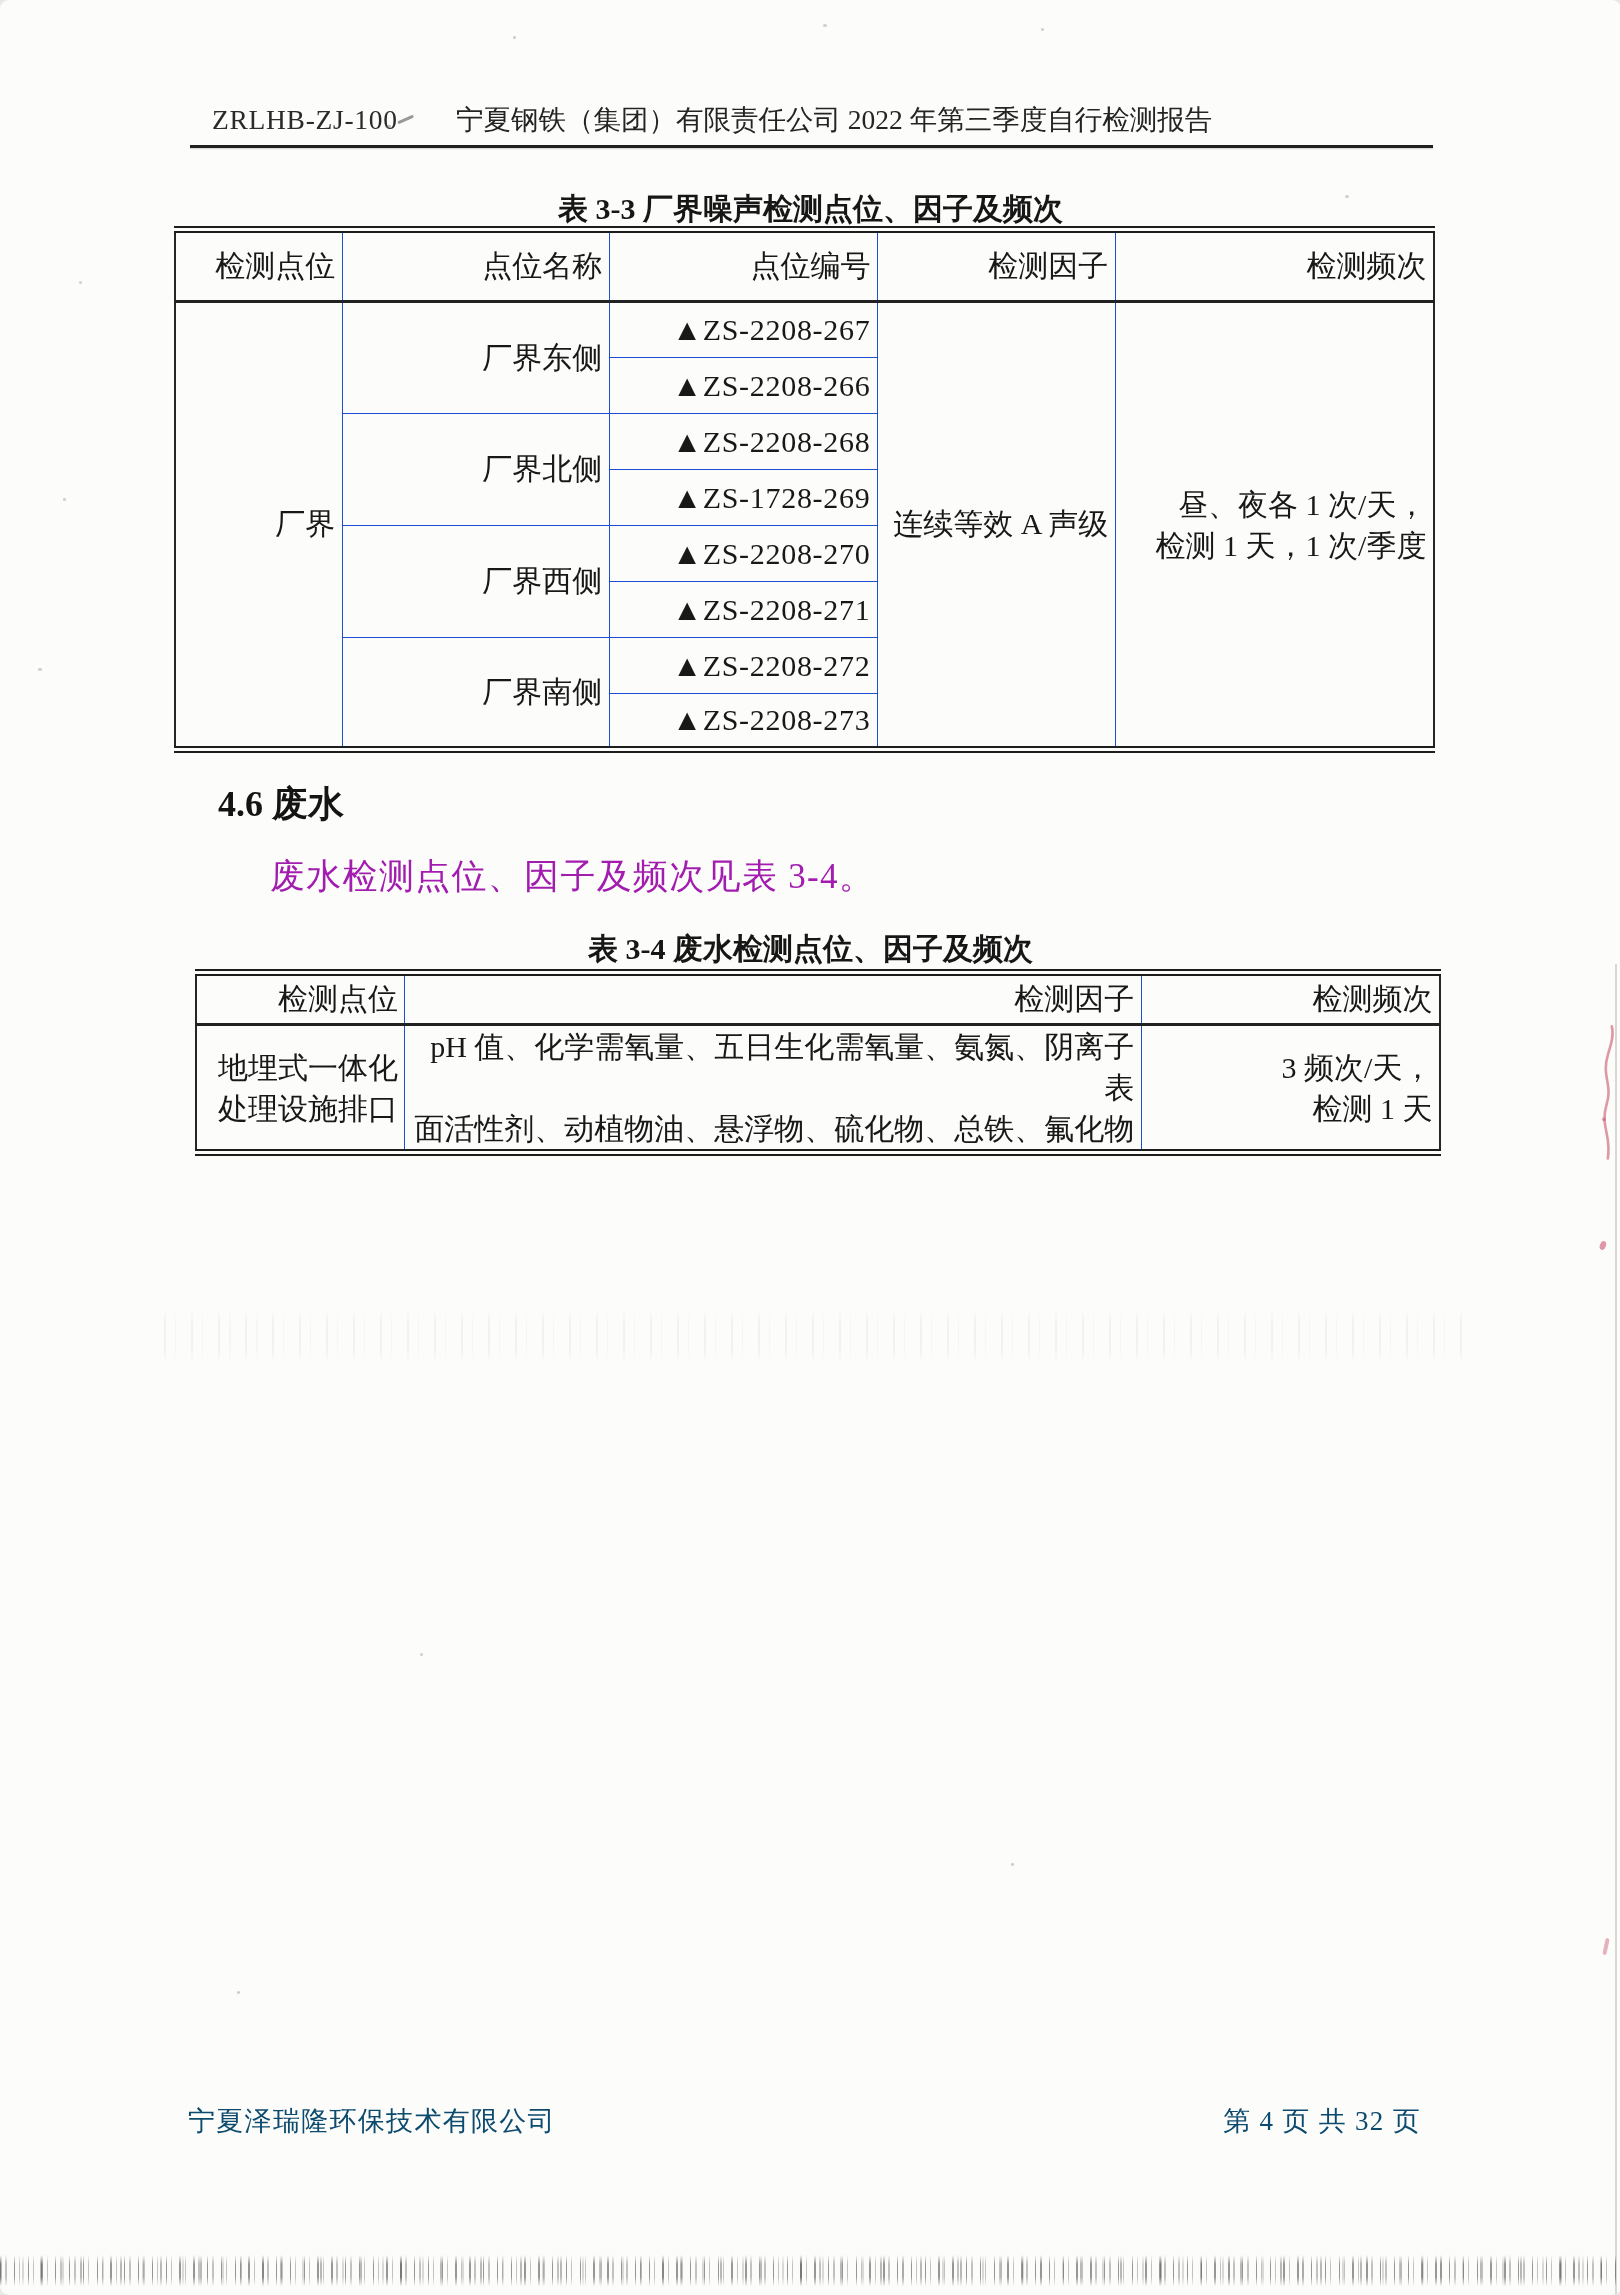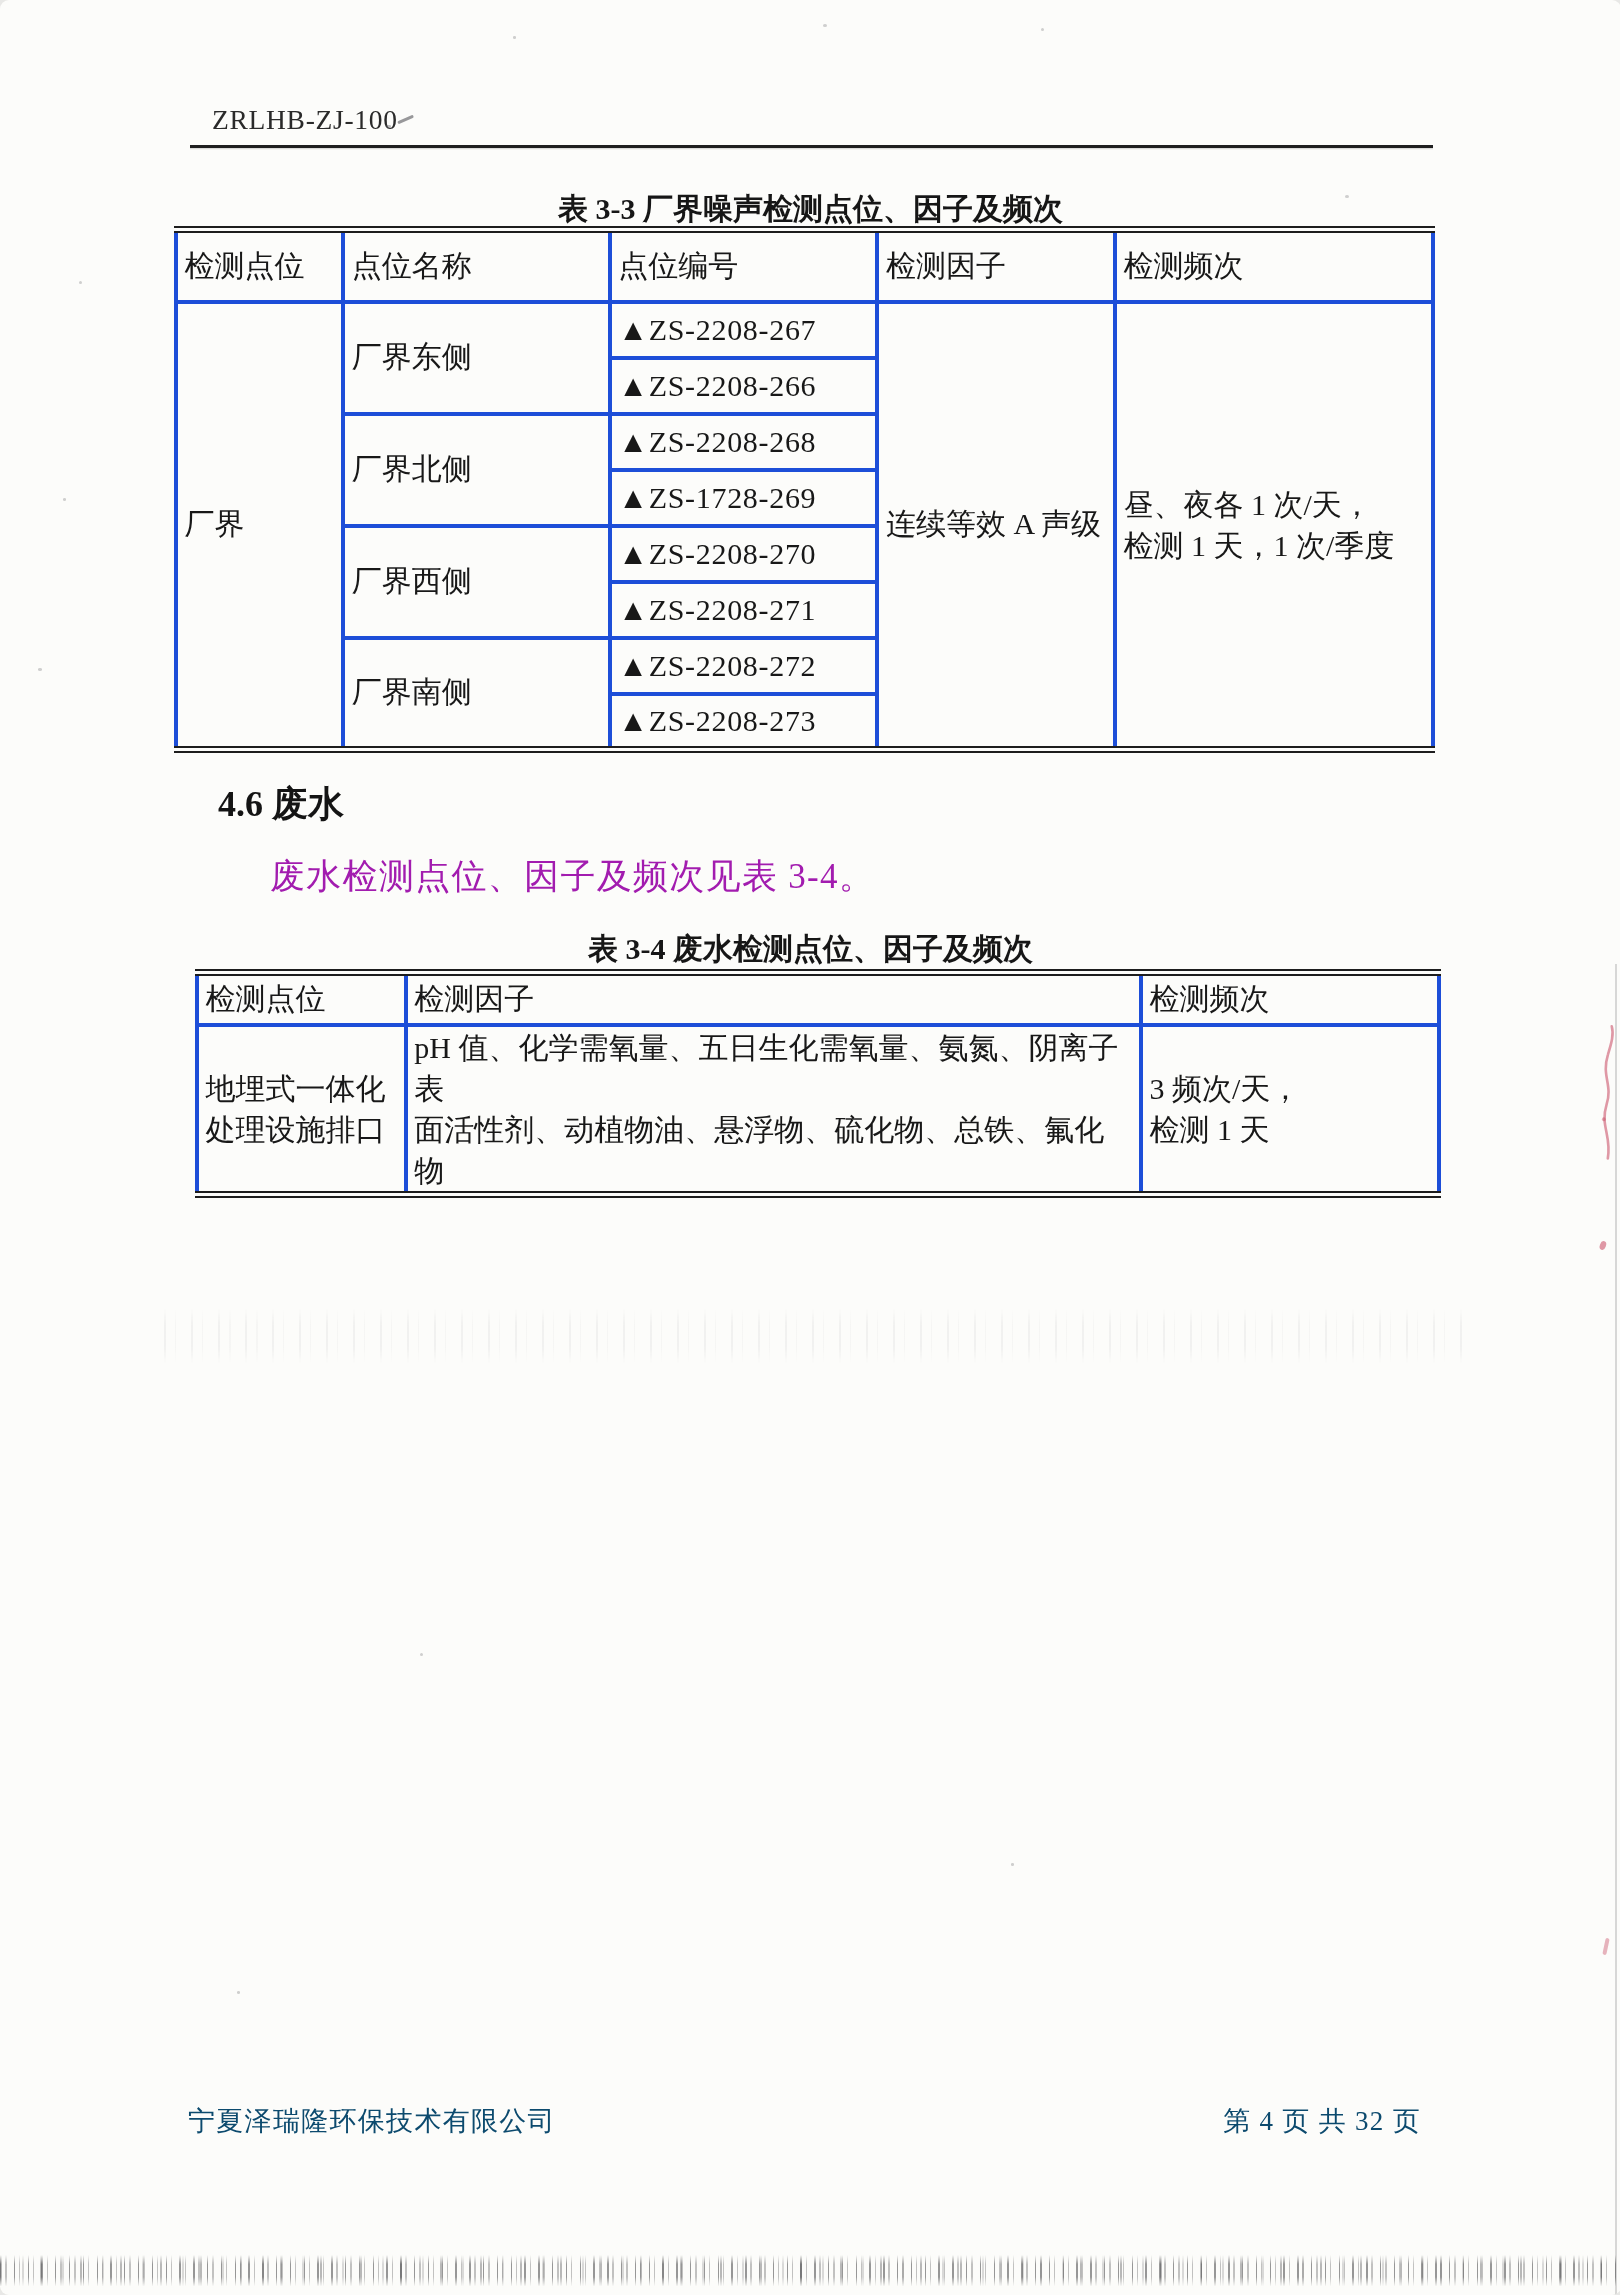--- a/index.html
+++ b/index.html
@@ -45,22 +45,22 @@
   }
   
   table{border-collapse:collapse;table-layout:fixed;}
   .doc-table{
     position:absolute;
     font-size:30px;color:#181818;
     border-left:2px solid #262626;border-right:2px solid #262626;
     border-top:7.2px double #1d1d1d;border-bottom:7.2px double #1d1d1d;
   }
   .doc-table th,.doc-table td{
-    border:4px solid #1d4ed8;
-    text-align:left;vertical-align:middle;
+    border:1px solid #1d4ed8;
+    text-align:right;vertical-align:middle;
     padding:0 6.6px;overflow:hidden;
     font-weight:normal;
   }
   .doc-table thead th{border-bottom:3.3px solid #222;}
   .t33{left:174px;top:226px;width:1261px;}
   .t33 thead tr{height:72px;}
   .t33 tbody tr{height:56px;}
   .t34{left:195px;top:969px;width:1246px;}
   .t34 thead tr{height:52px;}
   .t34 tbody tr{height:77px;}
@@ -117,20 +117,23 @@
     opacity:.85;
   }
   .speck{position:absolute;border-radius:50%;background:rgba(70,70,75,.25);}
 </style>
 </head>
 <body>
 
 <div class="page">
 
   <div class="doc-code">ZRLHB-ZJ-100</div>
+  <div class="report-title">
+    <span class="shift">宁夏钢铁（集团）有限责任公司 2022 年第三季度自行检测报告</span>
+  </div>
   <div class="header-rule"></div>
   <div class="pencil-mark"></div>
   <div class="pencil-dot"></div>
 
   <div class="tbl-title t33-title">表 3-3   厂界噪声检测点位、因子及频次</div>
 
   <table class="doc-table t33">
     <colgroup>
       <col style="width:13.3%">
         <col style="width:21.2%">

